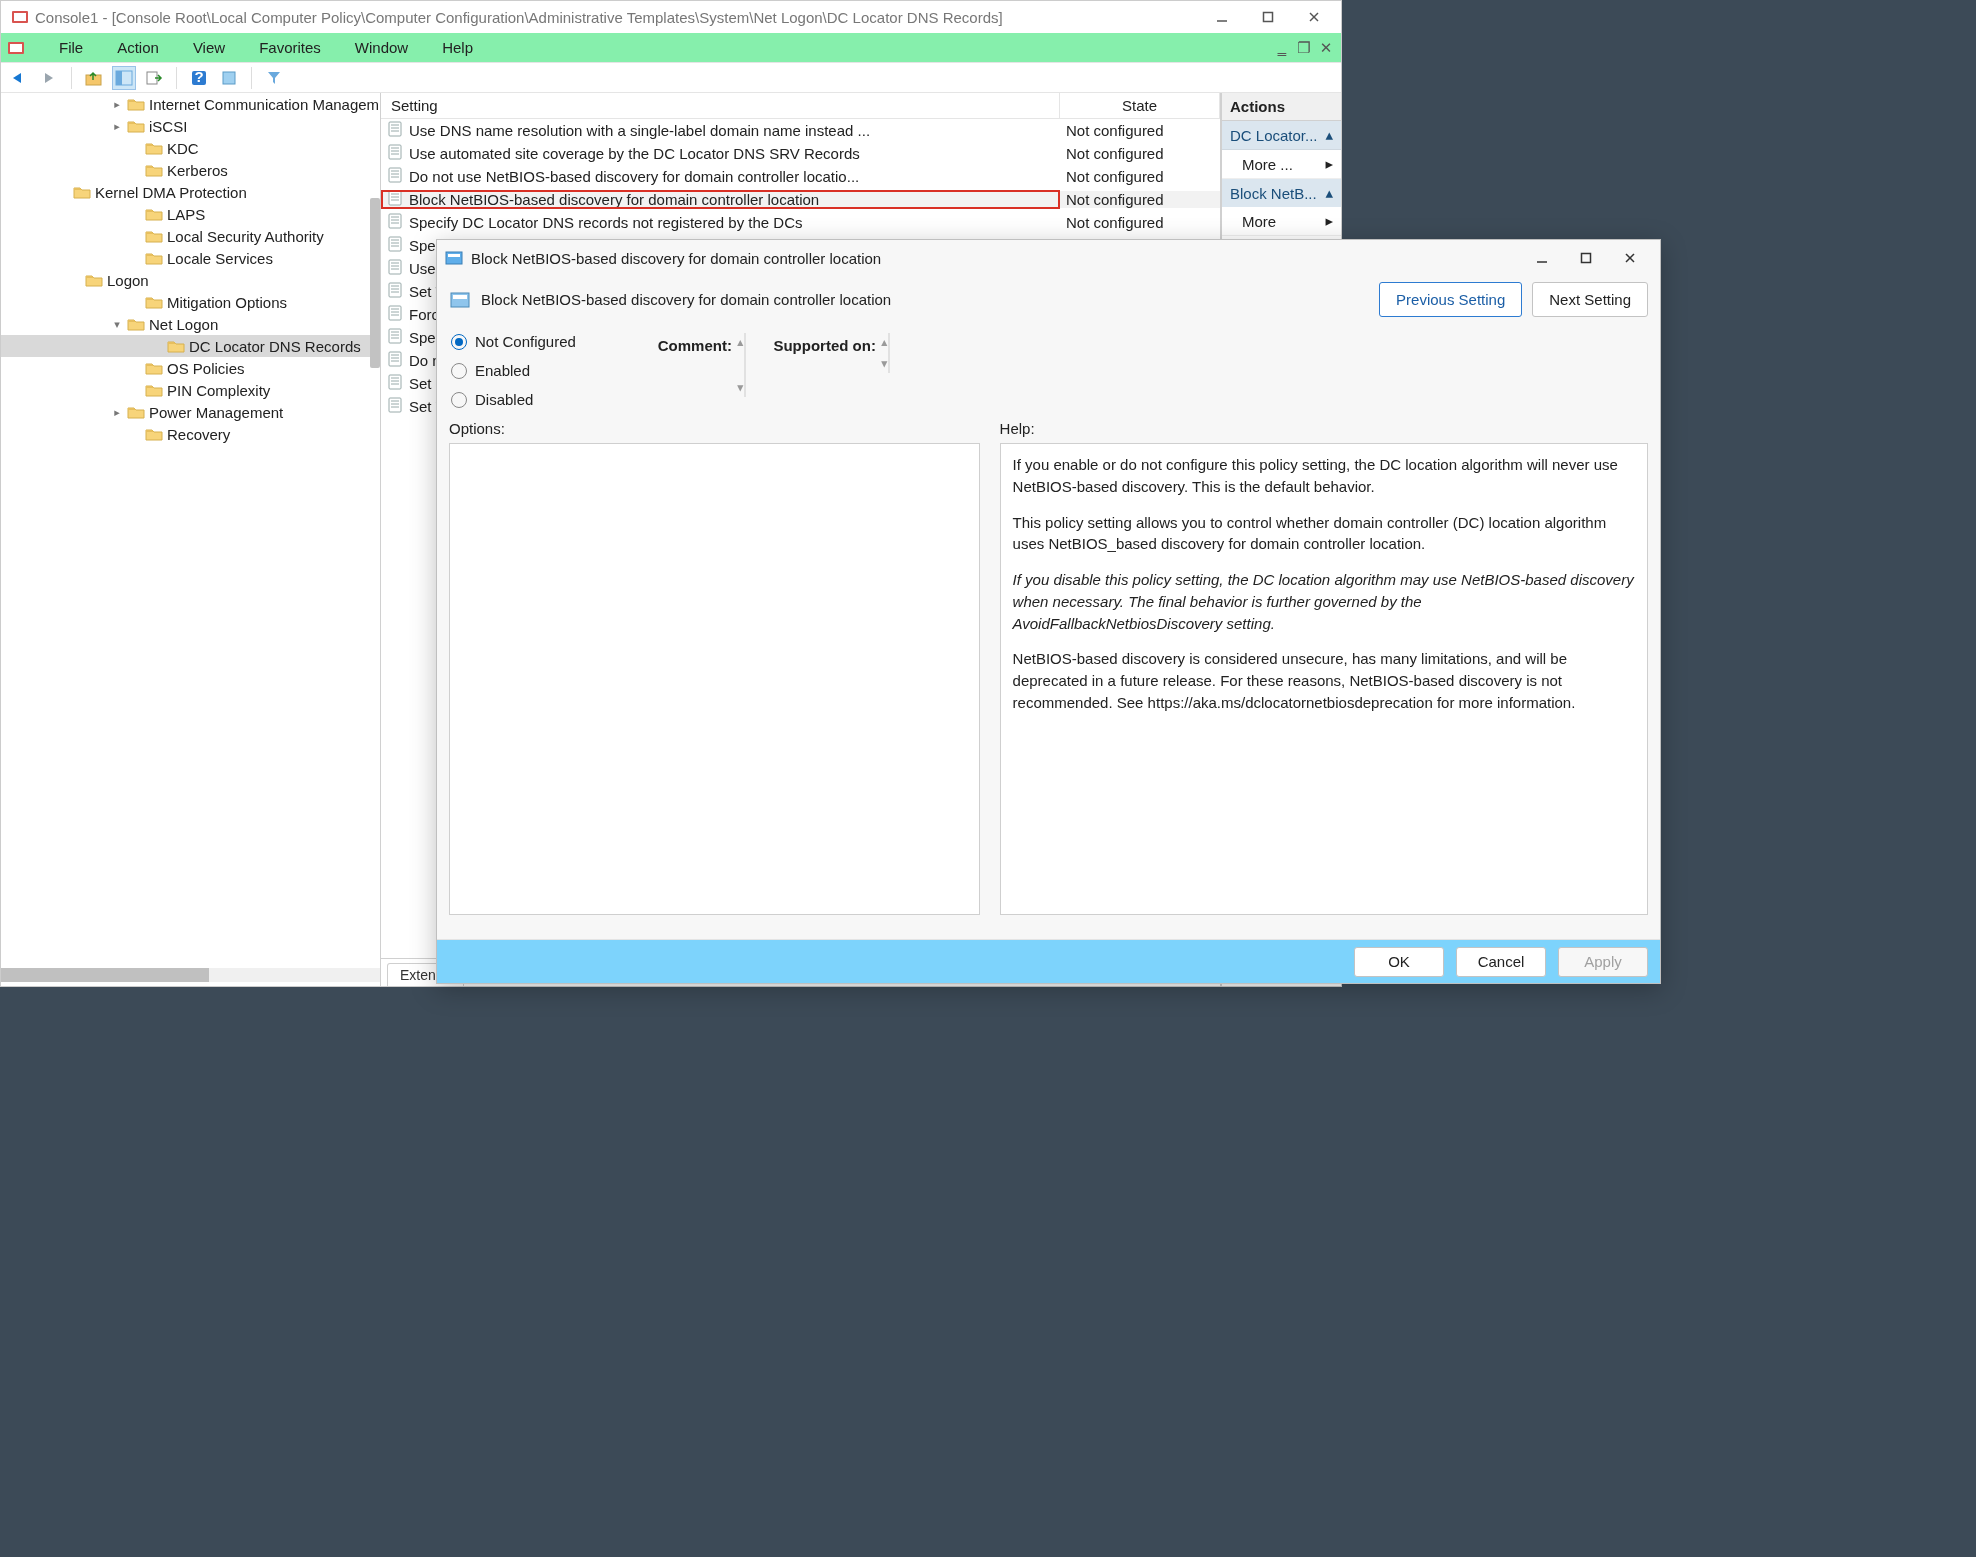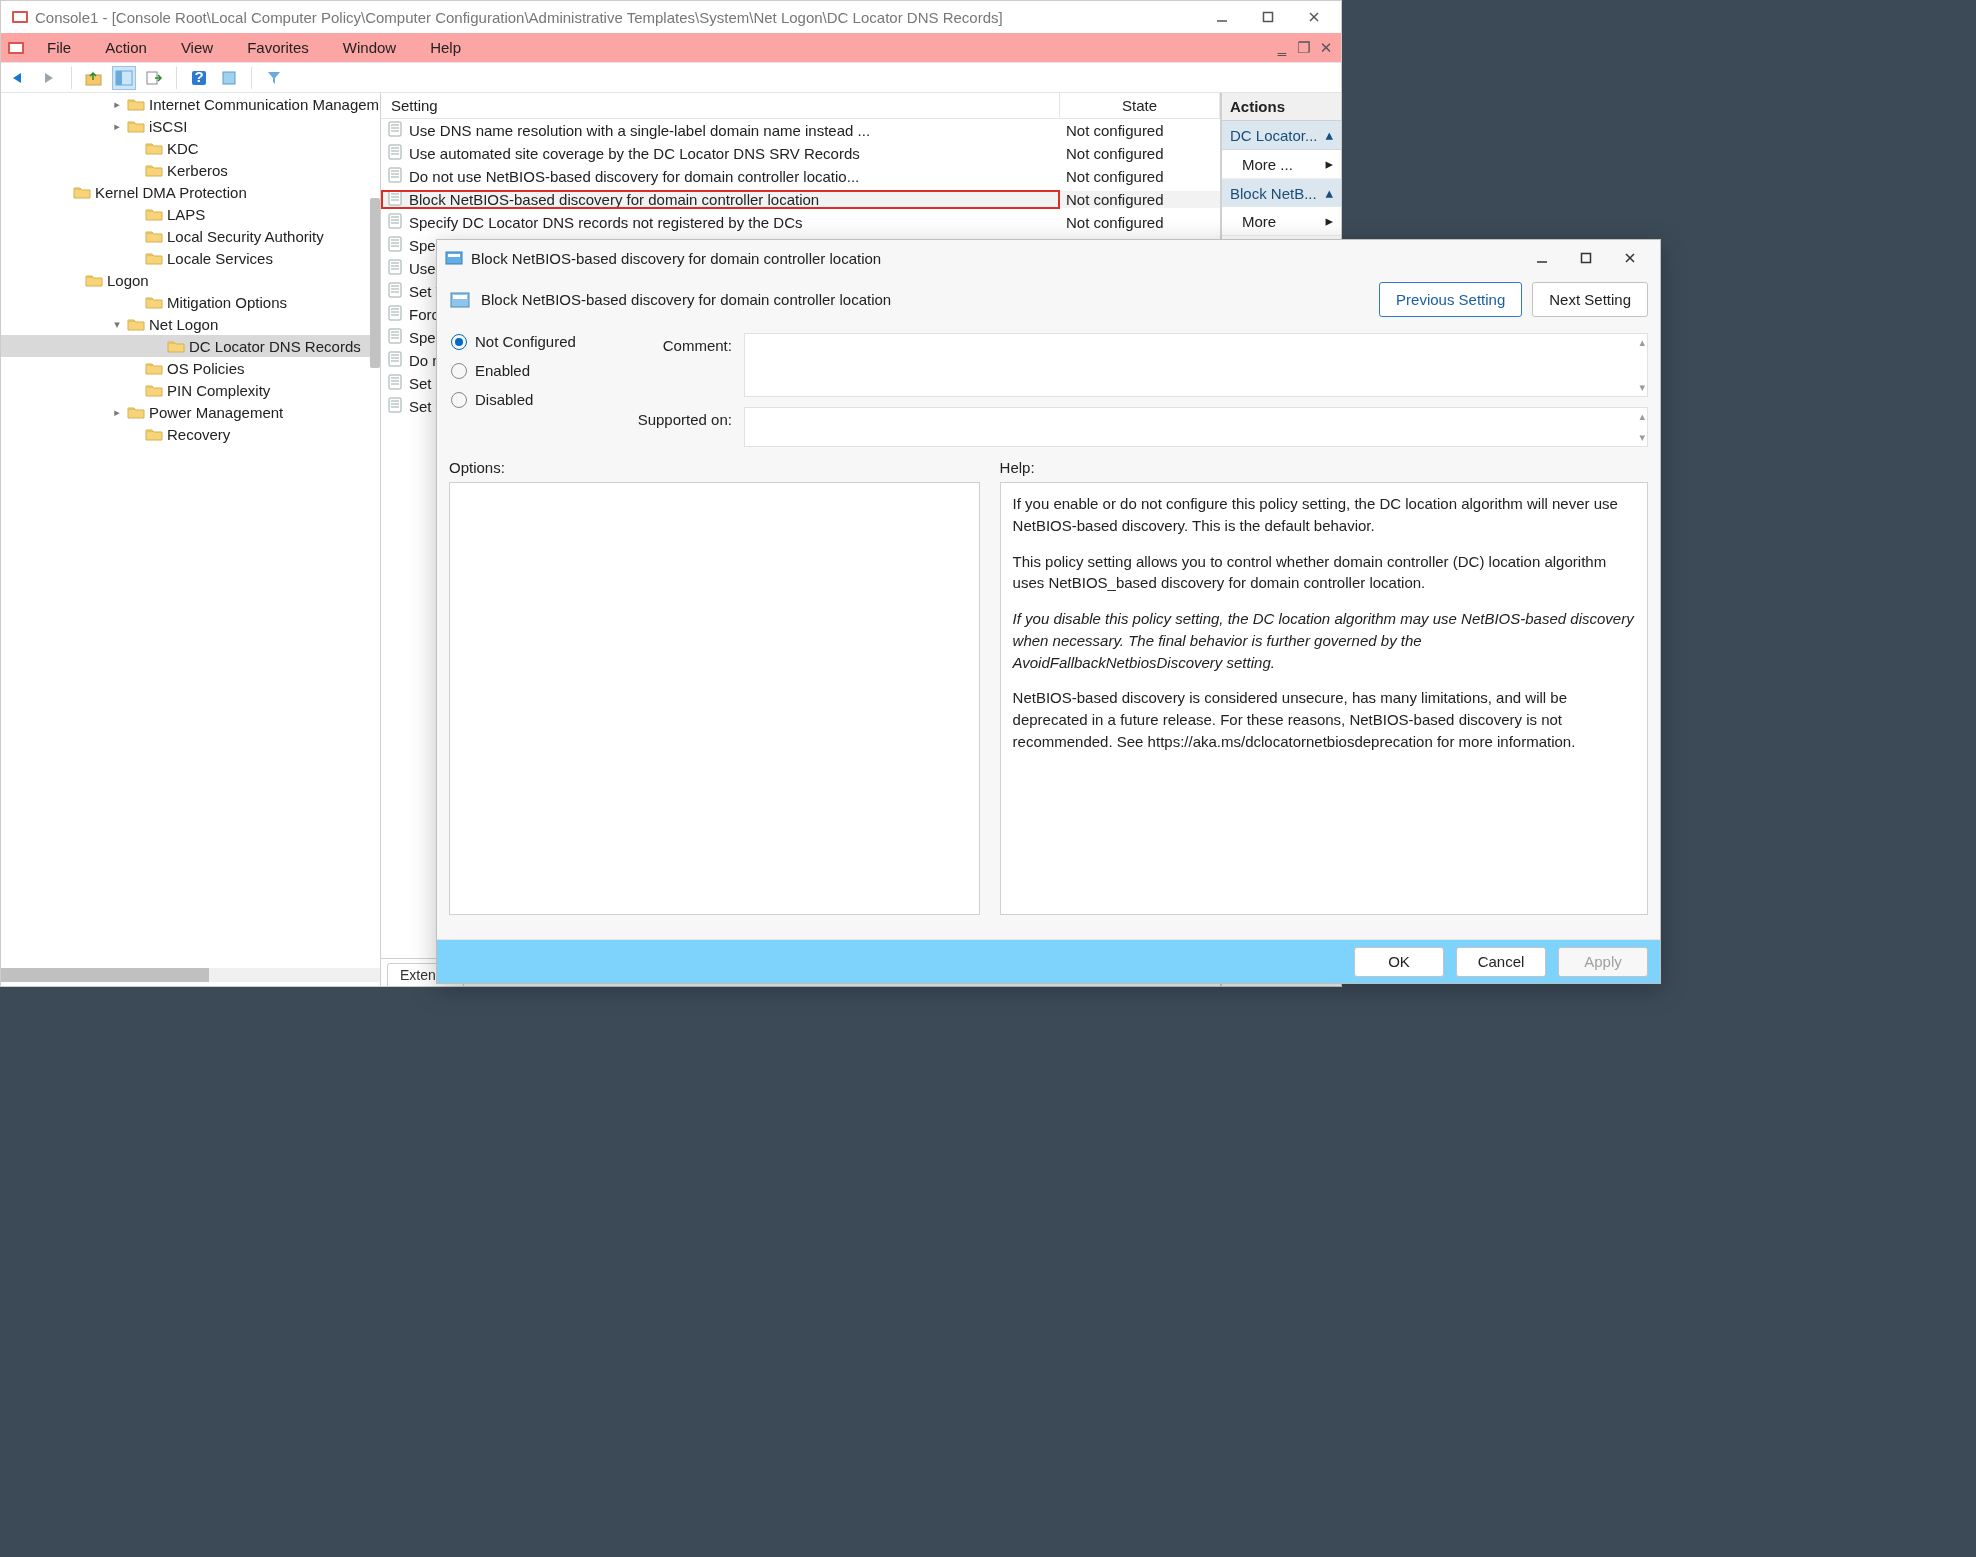--- a/index.html
+++ b/index.html
@@ -3,21 +3,21 @@
 <meta charset="utf-8">
 <style>
   * { box-sizing: border-box; margin: 0; padding: 0; font-family: "Segoe UI", Tahoma, sans-serif; font-size: 15px; }
   body { background: #3c4a57; width: 1976px; height: 1557px; overflow: hidden; }
   .outer-window { position: absolute; left: 0; top: 0; width: 1342px; height: 987px; background: #fff; border: 1px solid #cccccc; }
   .title-bar { height: 32px; background: #fff; display: flex; align-items: center; padding: 0 4px; color: #7a7a7a; }
   .title-bar .app-icon { width: 18px; height: 18px; margin: 0 6px; }
   .title-bar .title-text { flex: 1; font-size: 15px; color: #777; white-space: nowrap; overflow: hidden; }
   .title-ctrls { display: flex; gap: 0; }
   .title-ctrls .btn { width: 46px; height: 32px; display:flex; align-items:center; justify-content:center; color:#555; }
-  .menu-bar { height: 30px; border-bottom: 1px solid #e5e5e5; display: flex; align-items: center; padding: 0 6px; gap: 6px; background:#fca5a5; }
+  .menu-bar { height: 30px; border-bottom: 1px solid #e5e5e5; display: flex; align-items: center; padding: 0 6px; gap: 18px; background:#86efac; }
   .menu-bar .menu-left { display:flex; gap: 14px; align-items:center; }
   .menu-bar .file-icon { width:18px; height:18px; margin-right:6px; }
   .menu-item { padding: 4px 10px; color:#222; }
   .mini-ctrls { margin-left:auto; display:flex; gap:4px; color:#555; }
   .mini-ctrls span { width:18px; text-align:center; }
   .toolbar { height: 30px; border-bottom: 1px solid #e5e5e5; display:flex; align-items:center; padding: 0 6px; gap:6px; background:#fff; }
   .toolbar .sep { width:1px; height:22px; background:#ddd; margin:0 4px; }
   .tool-btn { width:24px; height:24px; display:flex; align-items:center; justify-content:center; border:1px solid transparent; }
   .tool-btn.sel { border:1px solid #99c2e8; background:#cde6f7; }
   .main-area { display:flex; height:calc(100% - 92px); }
@@ -63,21 +63,21 @@
   .dlg-row2 .tt2 { flex:1; color:#222; }
   .nav-btn { background:#fff; border:1px solid #c3c3c3; padding:8px 16px; border-radius:3px; color:#222; }
   .nav-btn.primary { border:1px solid #2d7bd1; color:#1b5ea6; }
   .dlg-body { flex:1; display:flex; flex-direction:column; padding: 0 12px 12px 12px; gap:12px; }
   .opts-row { display:flex; gap: 36px; }
   .radios { display:flex; flex-direction:column; gap:12px; padding-left:2px; }
   .radio { display:flex; align-items:center; gap:8px; color:#222; }
   .radio .dot { width:16px; height:16px; border:1px solid #888; border-radius:50%; display:flex; align-items:center; justify-content:center; }
   .radio.checked .dot::after { content:""; width:8px; height:8px; background:#0168c3; border-radius:50%; }
   .radio.checked .dot { border-color:#0168c3; }
-  .form-col { flex:1; display:flex; flex-direction:column; gap:10px; }
+  .form-col { flex:1; display:flex; flex-direction:row; gap:10px;font-weight:bold; }
   .lblrow { display:flex; gap:12px; align-items:flex-start; }
   .lblrow .lbl { width:120px; text-align:right; color:#222; padding-top:4px; }
   .txtbox { flex:1; height:64px; background:#fff; border:1px solid #e1e1e1; position:relative; }
   .txtbox.small { height:40px; }
   .txtbox .sa { position:absolute; right:2px; color:#9a9a9a; font-size:11px; }
   .txtbox .sa.up { top:2px; } .txtbox .sa.dn { bottom:2px; }
   .pane-row { display:flex; gap:20px; flex:1; min-height:0; }
   .pane-col { flex:1; display:flex; flex-direction:column; height:100%; gap:6px; }
   .pane-lbl { color:#222; }
   .bigbox { flex:1; background:#fff; border:1px solid #cfcfcf; padding:10px 12px; color:#222; line-height:1.45; overflow:hidden; position:relative; }

